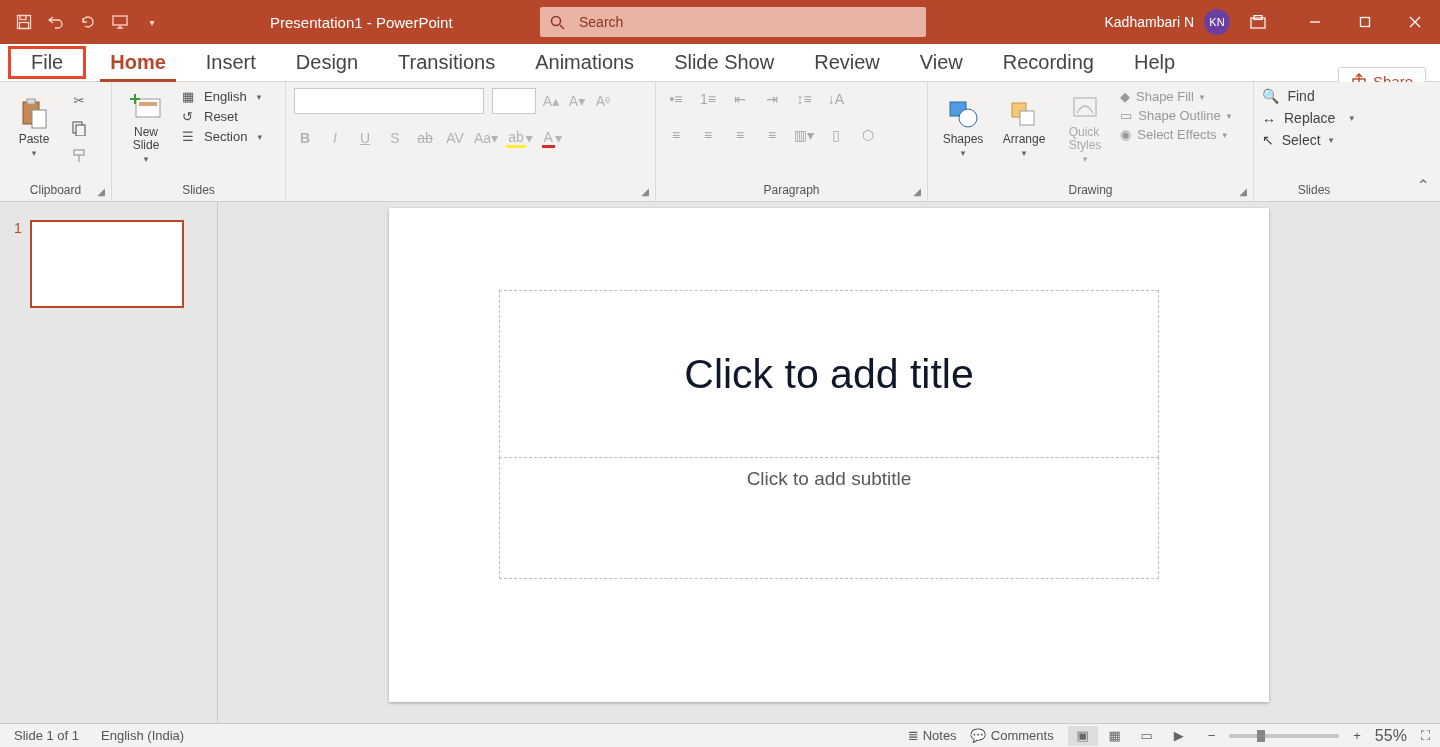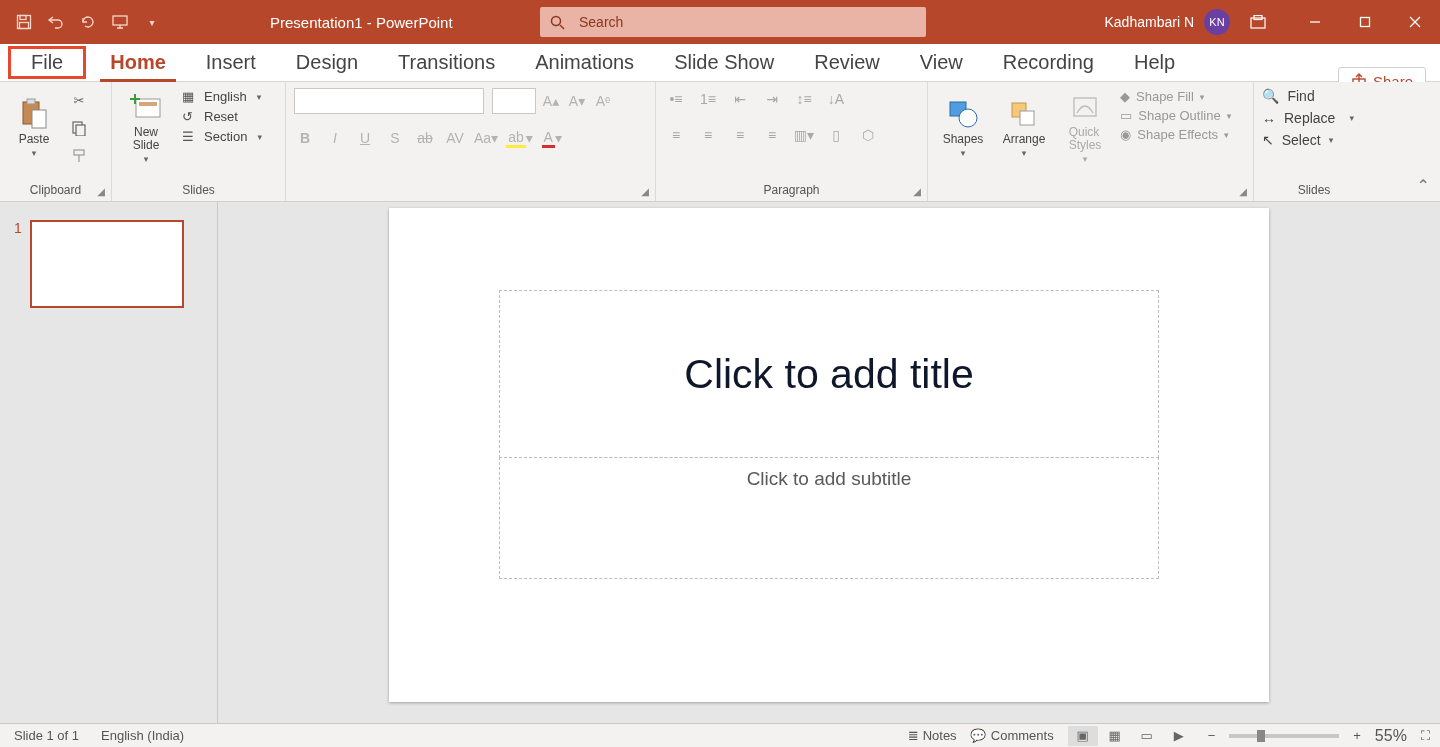--- a/index.html
+++ b/index.html
@@ -361,25 +361,26 @@
             <span>Shape Fill</span>
             <span style="font-size:9px">▾</span>
           </div>
         <div class="drow">
             <span>▭</span>
             <span>Shape Outline</span>
             <span style="font-size:9px">▾</span>
           </div>
         <div class="drow">
             <span>◉</span>
-            <span>Shape Effects</span>
+            <span>Select Effects</span>
             <span style="font-size:9px">▾</span>
           </div>
       </div>
     </div>
+    <div class="group-label">Drawing</div>
     <div class="dlaunch">◢</div>
   </div>
 
   <div class="group" style="width:120px;border-right:none">
     <div class="group-body">
       <div class="edit-col">
         <div class="erow">
             <span>🔍</span>
             <span>Find</span>
           </div>

